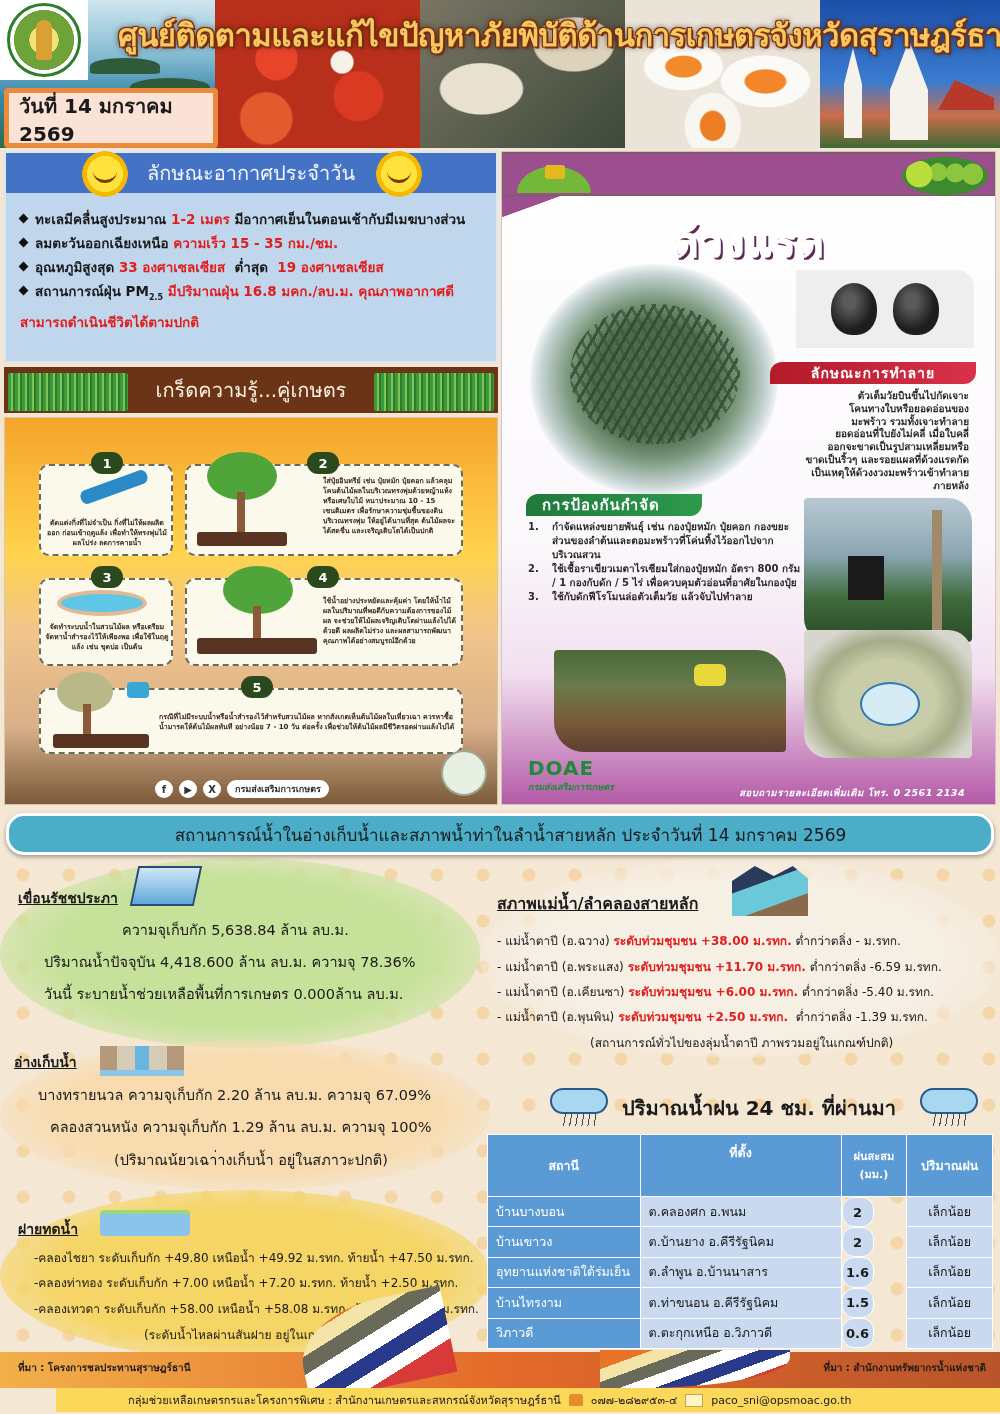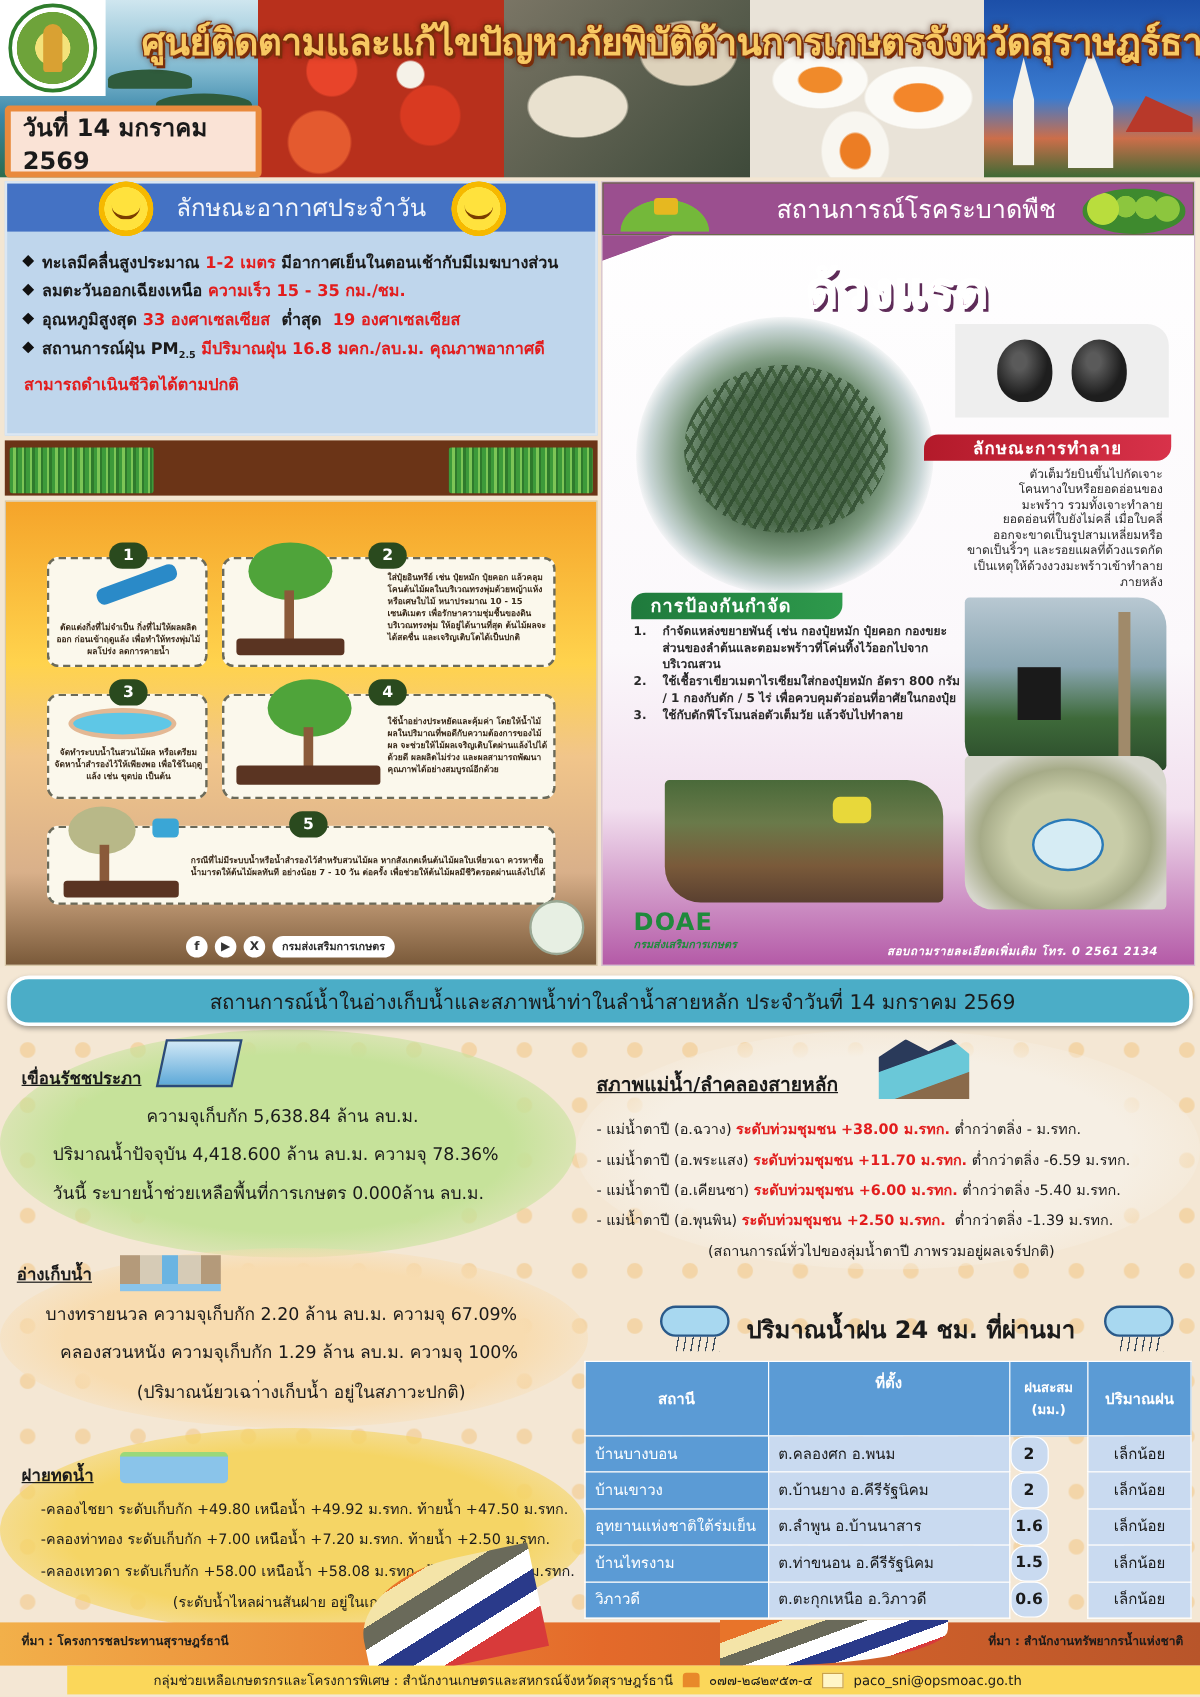--- a/index.html
+++ b/index.html
@@ -60,21 +60,21 @@
   .tractor { position: absolute; left: 4px; top: 6px; width: 94px; height: 34px; background: radial-gradient(ellipse at 50% 100%, #74b83a 0 55%, transparent 56%); }
   .tractor::before { content: ""; position: absolute; left: 38px; top: 6px; width: 20px; height: 14px; background: #e6b820; border-radius: 3px; }
   .caterpillar { position: absolute; right: 6px; top: 4px; width: 86px; height: 38px; border-radius: 50%; background: radial-gradient(circle at 20% 45%, #b9dd3d 0 18%, transparent 19%), radial-gradient(circle at 42% 40%, #8cc63e 0 16%, transparent 17%), radial-gradient(circle at 62% 42%, #8cc63e 0 16%, transparent 17%), radial-gradient(circle at 82% 45%, #8cc63e 0 14%, transparent 15%), #3e8a2e; }
   .pest-swoosh { position: absolute; left: 0; top: 44px; width: 120px; height: 26px; background: linear-gradient(160deg, #9b4f8f 0 30%, transparent 31%); }
   .pest-name { position: absolute; left: 0; top: 58px; width: 100%; text-align: center; font-size: 40px; font-weight: bold; color: #8a1c6a; -webkit-text-stroke: 2px #fff; text-shadow: 3px 3px 0 #5e2b58, 0 0 3px #fff; letter-spacing: 2px; }
   .palm { position: absolute; left: 28px; top: 112px; width: 248px; height: 232px; border-radius: 50%; background: radial-gradient(ellipse at 50% 50%, #4c6a4c 0 35%, #7f9c82 50%, #c9d6d6 65%, rgba(255,255,255,0) 72%); }
   .palm::before { content: ""; position: absolute; left: 40px; top: 40px; width: 170px; height: 140px; background: repeating-linear-gradient(120deg, #2e4a2e 0 3px, transparent 3px 9px), repeating-linear-gradient(60deg, #3e5e3a 0 3px, transparent 3px 10px); border-radius: 50%; opacity: .8; }
   .beetles { position: absolute; left: 294px; top: 118px; width: 178px; height: 78px; background: #eeeeee; border-radius: 0 18px 0 0; display: flex; align-items: center; justify-content: center; gap: 16px; }
   .beetle { width: 46px; height: 52px; background: radial-gradient(ellipse at 40% 35%, #5a5a5a 0 15%, #1e1e1e 60%); border-radius: 50% 50% 45% 45%; }
   .tag-red { position: absolute; left: 268px; top: 210px; width: 206px; height: 22px; background: linear-gradient(90deg, #b31a2a, #d8324a); color: #fff; font-size: 14px; font-weight: bold; border-radius: 12px 0 12px 0; display: flex; align-items: center; justify-content: center; letter-spacing: 1px; }
-  .damage { position: absolute; right: 26px; top: 238px; width: 230px; text-align: right; font-size: 10px; line-height: 12.8px; color: #2a2a2a; font-weight: normal; }
+  .damage { position: absolute; right: 26px; top: 238px; width: 230px; text-align: right; font-size: 10px; line-height: 12.8px; color: #2a2a2a; font-weight: bold; }
   .tag-green { position: absolute; left: 24px; top: 342px; width: 176px; height: 22px; background: linear-gradient(90deg, #1f7a3c, #2e9a4c); color: #fff; font-size: 15px; font-weight: bold; border-radius: 12px 0 12px 0; display: flex; align-items: center; padding-left: 16px; letter-spacing: 1px; }
   .control { position: absolute; left: 26px; top: 368px; width: 272px; font-size: 10px; line-height: 14px; color: #2a2a2a; font-weight: bold; }
   .control li { list-style: none; display: flex; }
   .control li .n { width: 24px; flex-shrink: 0; }
   .photo { position: absolute; border-radius: 4px 24px 4px 24px; overflow: hidden; }
   .ph-trap { left: 302px; top: 346px; width: 168px; height: 144px; background: linear-gradient(180deg, #b8c8d2 0%, #8aa6b2 40%, #3e6a3a 70%, #2a4a2a 100%); }
   .ph-trap::before { content: ""; position: absolute; left: 44px; top: 58px; width: 36px; height: 44px; background: #1a1a1a; }
   .ph-trap::after { content: ""; position: absolute; left: 128px; top: 12px; width: 10px; height: 130px; background: #a08a6a; }
   .ph-bag { left: 302px; top: 478px; width: 168px; height: 128px; background: radial-gradient(ellipse at 50% 55%, #c8cca8 0 40%, #a6ab88 60%, #d6d6cc 80%); }
   .ph-bag::before { content: ""; position: absolute; left: 56px; top: 52px; width: 56px; height: 40px; border-radius: 50%; background: #d6ecf4; border: 2px solid #2a7ab8; }
@@ -161,20 +161,21 @@
     <li><i class="bullet"></i><span>ลมตะวันออกเฉียงเหนือ </span><span class="red">ความเร็ว 15 - 35 กม./ชม.</span></li>
     <li><i class="bullet"></i><span>อุณหภูมิสูงสุด </span><span class="red">33 องศาเซลเซียส</span><span style="white-space:pre">  ต่ำสุด  </span><span class="red">19 องศาเซลเซียส</span></li>
     <li><i class="bullet"></i><span>สถานการณ์ฝุ่น PM</span><sub style="font-size:8px">2.5</sub><span class="red"> มีปริมาณฝุ่น 16.8 มคก./ลบ.ม. คุณภาพอากาศดี</span></li>
   </ul>
   <div class="cont">สามารถดำเนินชีวิตได้ตามปกติ</div>
 </div>
 
 <div class="know">
   <div class="bar">
     <div class="grass" style="left:4px"></div>
+    <span>เกร็ดความรู้...คู่เกษตร</span>
     <div class="grass" style="right:4px"></div>
   </div>
   <div class="info">
 
     <div class="card" style="left:34px;top:46px;width:134px;height:92px">
       <div class="num" style="left:50px;top:-14px">1</div>
       <div style="position:absolute;left:38px;top:14px;width:70px;height:14px;background:#2a8ac8;border-radius:6px;transform:rotate(-20deg)"></div>
       <p style="position:absolute;left:4px;top:52px;width:124px;text-align:center">ตัดแต่งกิ่งที่ไม่จำเป็น กิ่งที่ไม่ให้ผลผลิตออก ก่อนเข้าฤดูแล้ง เพื่อทำให้ทรงพุ่มไม้ผลโปร่ง ลดการคายน้ำ</p>
     </div>
 
@@ -221,21 +222,20 @@
       <span class="ic">X</span>
       <span class="pill">กรมส่งเสริมการเกษตร</span>
     </div>
     <div class="seal"></div>
   </div>
 </div>
 
 <div class="pest">
   <div class="bar">
     <div class="tractor"></div>
-    <span>สถานการณ์โรคระบาดพืช</span>
     <div class="caterpillar"></div>
   </div>
   <div class="pest-swoosh"></div>
   <div class="pest-name">ด้วงแรด</div>
   <div class="palm"></div>
   <div class="beetles">
     <div class="beetle"></div>
     <div class="beetle"></div>
   </div>
   <div class="tag-red">ลักษณะการทำลาย</div>
@@ -302,21 +302,21 @@
 <div class="line sm" style="left:34px;top:1273px">-คลองท่าทอง ระดับเก็บกัก +7.00 เหนือน้ำ +7.20 ม.รทก. ท้ายน้ำ +2.50 ม.รทก.</div>
 <div class="line sm" style="left:34px;top:1299px">-คลองเทวดา ระดับเก็บกัก +58.00 เหนือน้ำ +58.08 ม.รทก.  ท้ายน้ำ +55.45 ม.รทก.</div>
 <div class="line sm" style="left:144px;top:1325px">(ระดับน้ำไหลผ่านสันฝาย อยู่ในเกณฑ์ปกติ)</div>
 
 <div class="sec-h big" style="left:497px;top:891px">สภาพแม่น้ำ/ลำคลองสายหลัก</div>
 <div class="river-ic"></div>
 <div class="line sm" style="left:497px;top:931px"><span>- แม่น้ำตาปี (อ.ฉวาง) </span><span class="red">ระดับท่วมชุมชน +38.00 ม.รทก.</span><span> ต่ำกว่าตลิ่ง - ม.รทก.</span></div>
 <div class="line sm" style="left:497px;top:957px"><span>- แม่น้ำตาปี (อ.พระแสง) </span><span class="red">ระดับท่วมชุมชน +11.70 ม.รทก.</span><span> ต่ำกว่าตลิ่ง -6.59 ม.รทก.</span></div>
 <div class="line sm" style="left:497px;top:982px"><span>- แม่น้ำตาปี (อ.เคียนซา) </span><span class="red">ระดับท่วมชุมชน +6.00 ม.รทก.</span><span> ต่ำกว่าตลิ่ง -5.40 ม.รทก.</span></div>
 <div class="line sm" style="left:497px;top:1007px"><span>- แม่น้ำตาปี (อ.พุนพิน) </span><span class="red">ระดับท่วมชุมชน +2.50 ม.รทก.</span><span style="white-space:pre">  ต่ำกว่าตลิ่ง -1.39 ม.รทก.</span></div>
-<div class="line sm" style="left:590px;top:1033px">(สถานการณ์ทั่วไปของลุ่มน้ำตาปี ภาพรวมอยู่ผลเจร์ปกติ)</div>
+<div class="line sm" style="left:590px;top:1033px">(สถานการณ์ทั่วไปของลุ่มน้ำตาปี ภาพรวมอยู่ในเกณฑ์ปกติ)</div>
 
 <div class="cloud" style="left:550px;top:1088px"></div>
 <div class="rain-title">ปริมาณน้ำฝน 24 ชม. ที่ผ่านมา</div>
 <div class="cloud" style="left:920px;top:1088px"></div>
 
 <table class="rain">
   <thead>
     <tr>
       <th style="width:165px">สถานี</th>
       <th style="width:216px;vertical-align:top;padding-top:8px">ที่ตั้ง</th>

